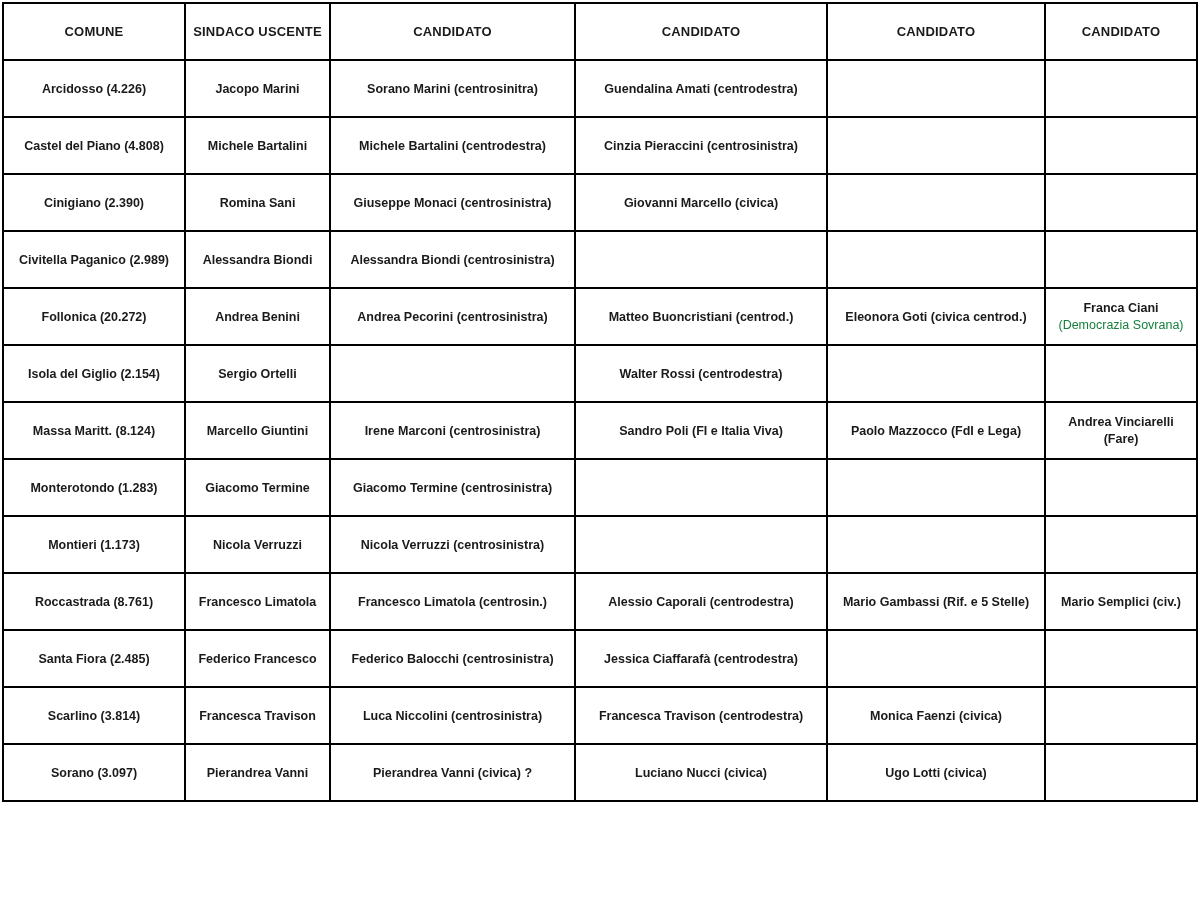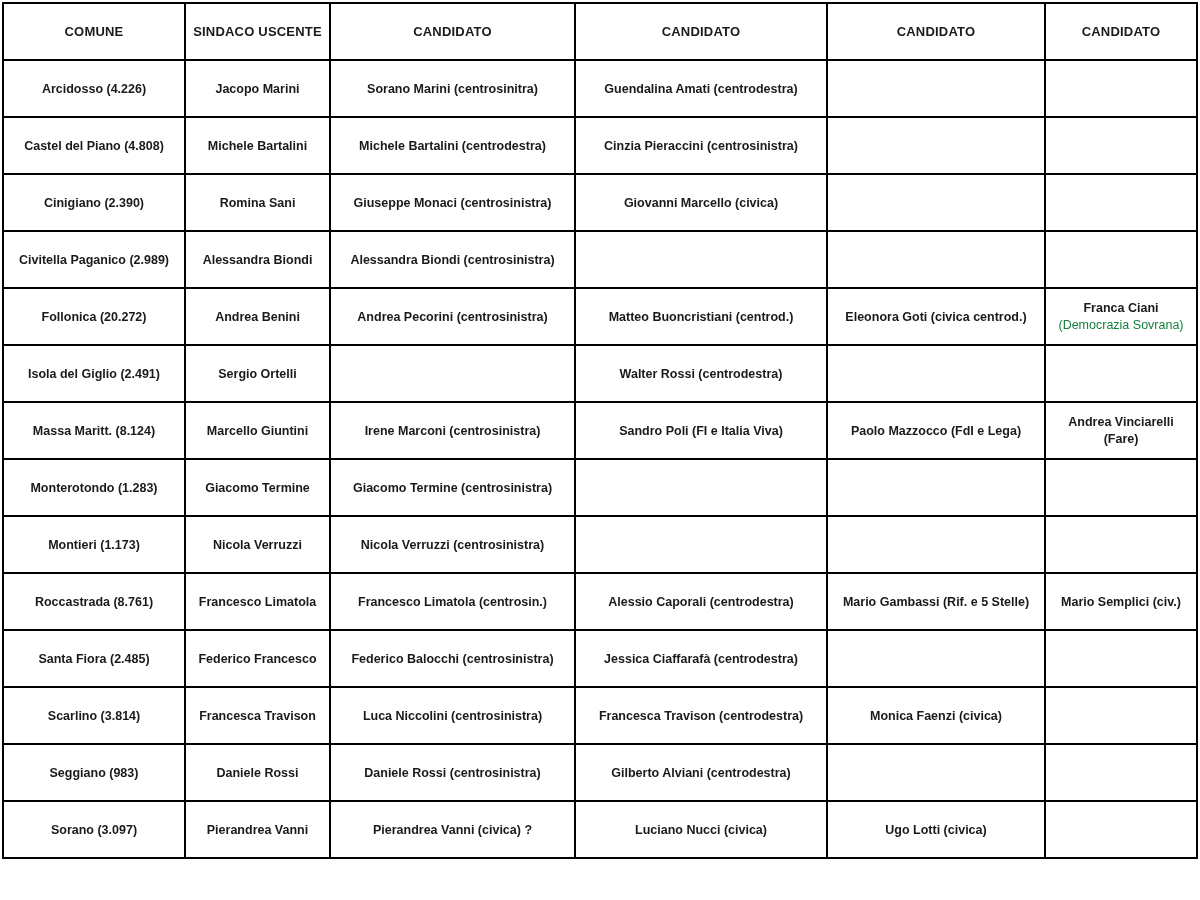--- a/index.html
+++ b/index.html
@@ -98,21 +98,21 @@
         <td>Andrea Benini</td>
         <td>Andrea Pecorini (centrosinistra)</td>
         <td>Matteo Buoncristiani (centrod.)</td>
         <td>Eleonora Goti (civica centrod.)</td>
         <td>
           <div class="line">Franca Ciani</div>
           <div class="line regular">(Democrazia Sovrana)</div>
         </td>
       </tr>
       <tr>
-        <td>Isola del Giglio (2.491)</td>
+        <td>Isola del Giglio (2.154)</td>
         <td>Sergio Ortelli</td>
         <td></td>
         <td>Walter Rossi (centrodestra)</td>
         <td></td>
         <td></td>
       </tr>
       <tr>
         <td>Massa Maritt. (8.124)</td>
         <td>Marcello Giuntini</td>
         <td>Irene Marconi (centrosinistra)</td>
@@ -157,28 +157,20 @@
       </tr>
       <tr>
         <td>Scarlino (3.814)</td>
         <td>Francesca Travison</td>
         <td>Luca Niccolini (centrosinistra)</td>
         <td>Francesca Travison (centrodestra)</td>
         <td>Monica Faenzi (civica)</td>
         <td></td>
       </tr>
       <tr>
-        <td>Seggiano (983)</td>
-        <td>Daniele Rossi</td>
-        <td>Daniele Rossi (centrosinistra)</td>
-        <td>Gilberto Alviani (centrodestra)</td>
-        <td></td>
-        <td></td>
-      </tr>
-      <tr>
         <td>Sorano (3.097)</td>
         <td>Pierandrea Vanni</td>
         <td>Pierandrea Vanni (civica) ?</td>
         <td>Luciano Nucci (civica)</td>
         <td>Ugo Lotti (civica)</td>
         <td></td>
       </tr>
     </tbody>
 </table>
 

